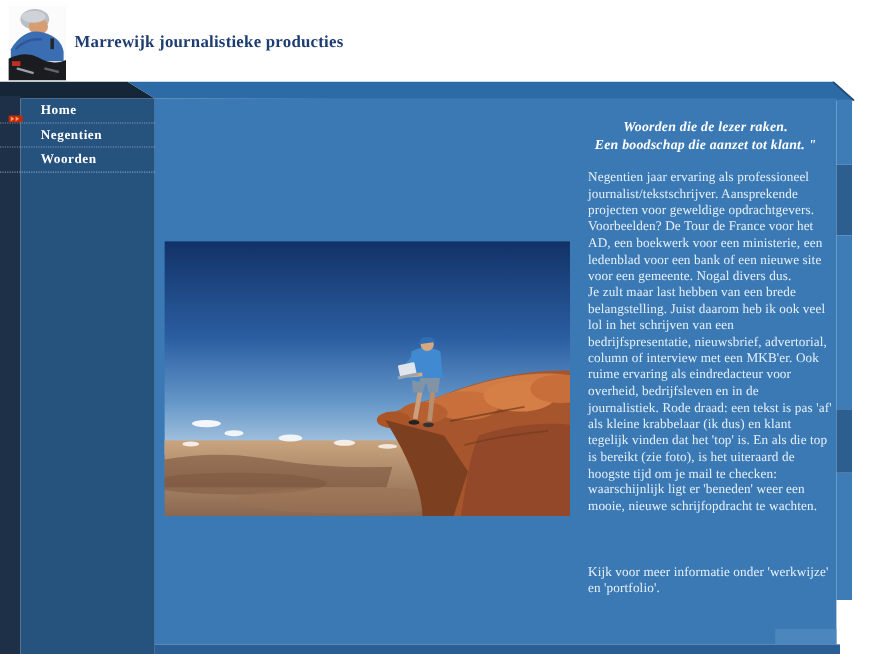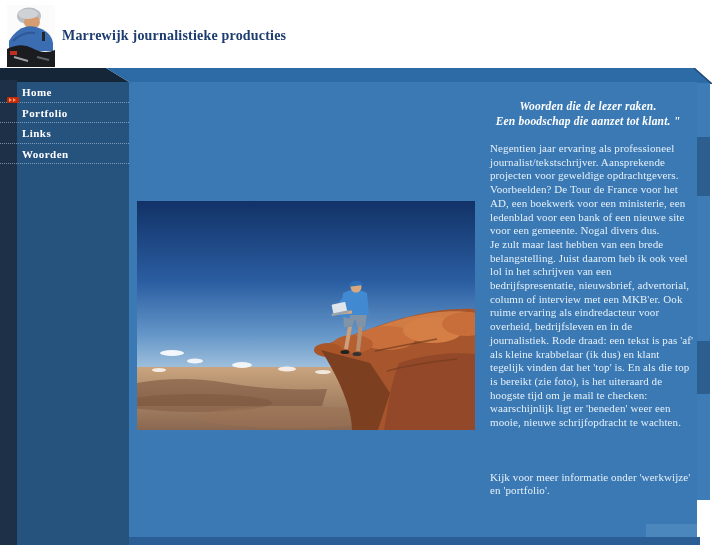--- a/index.html
+++ b/index.html
@@ -25,21 +25,21 @@
   .eb2{top:137px;height:59px;background:#2c5f90;}
   .eb3{top:196px;height:145px;background:#3d7cb6;}
   .eb4{top:341px;height:53px;background:#2c5f90;}
   .eb5{top:394px;height:106px;background:#3d7cb6;}
   
   .nav{position:absolute;left:0;top:82px;width:129px;}
   .nav-item{
     position:relative;height:20.5px;line-height:20.5px;box-sizing:border-box;
     border-bottom:1px dotted rgba(195,218,238,.55);
     color:#ffffff;font-size:11px;font-weight:bold;letter-spacing:.45px;
-    padding-left:22px;cursor:pointer;
+    padding-left:34px;cursor:pointer;
   }
   .nav-item .marker{position:absolute;left:7px;top:7px;}
   
   .hero{position:absolute;left:137px;top:201px;width:338px;height:229px;}
   .hero svg{display:block;}
   
   .tagline{
     position:absolute;left:483px;top:99px;width:210px;text-align:center;
     color:#ffffff;font-weight:bold;font-style:italic;font-size:11.5px;line-height:15px;
     letter-spacing:.2px;
@@ -95,24 +95,21 @@
       <span class="marker">
         <svg width="12" height="6" viewBox="0 0 12 6">
           <rect x="0" y="0" width="12" height="6" rx="1" fill="#c22a08"></rect>
           <path d="M2,1 L5,3 L2,5 Z" fill="#ff9a6a"></path>
           <path d="M6,1 L9,3 L6,5 Z" fill="#ff9a6a"></path>
         </svg>
       </span>
       <span>Home</span>
     </div>
     <div class="nav-item">
-      <span>Portfolio</span>
-    </div>
-    <div class="nav-item">
-      <span>Links</span>
+      <span>Negentien</span>
     </div>
     <div class="nav-item">
       <span>Woorden</span>
     </div>
   </nav>
 
   <div class="hero">
     <svg width="338" height="229" viewBox="0 0 338 229">
       <defs>
         <linearGradient id="sky" x1="0" y1="0" x2="0" y2="1">

